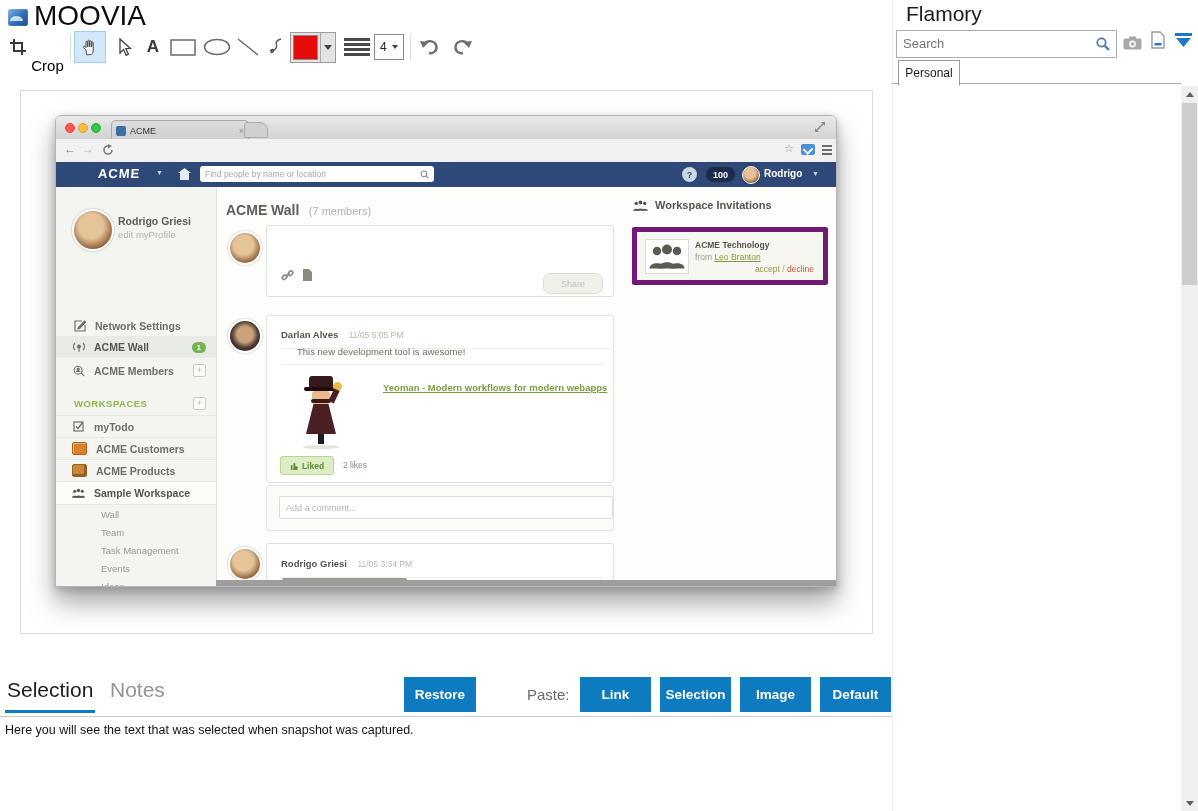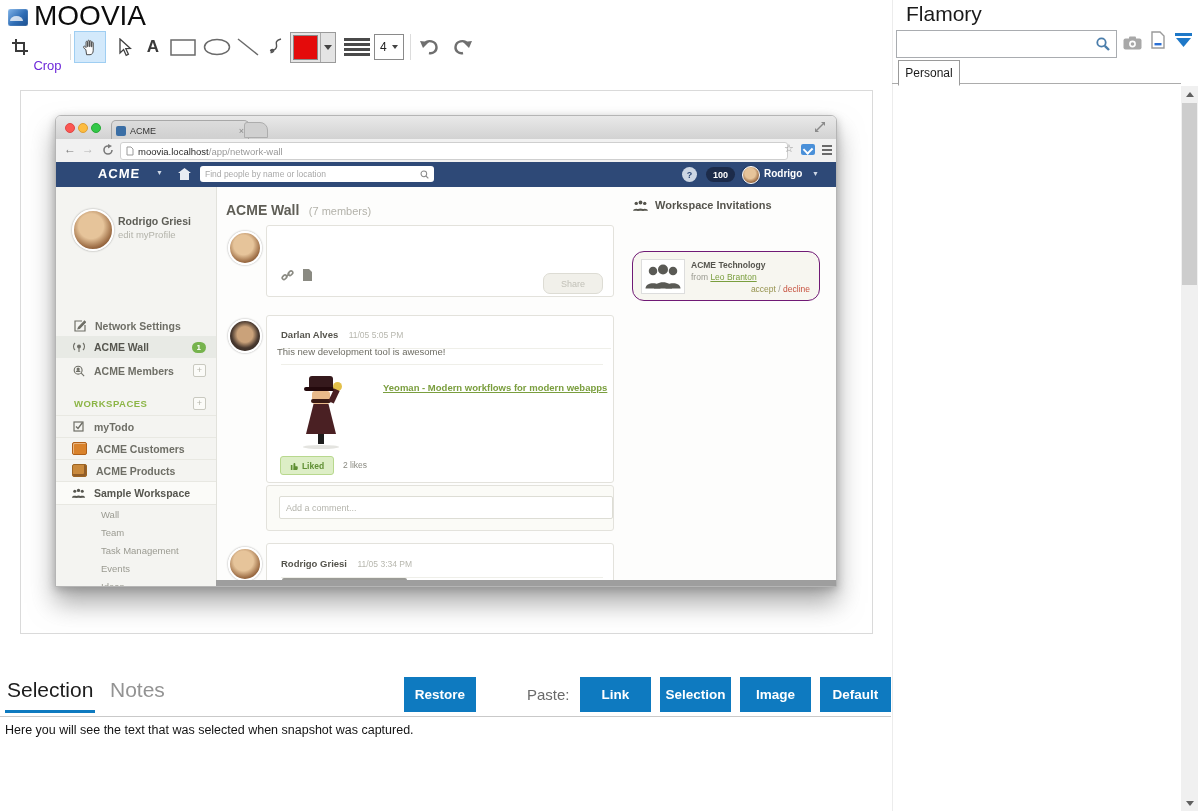--- a/index.html
+++ b/index.html
@@ -36,21 +36,21 @@
   <div class="ab" style="left:34px;top:0px;font-size:28px;color:#0c0c0c;">MOOVIA</div>
 
   
   <div class="tbtn" style="left:8px;width:58px;">
     <svg width="16" height="16" viewBox="0 0 16 16">
         <g stroke="#3a3a3a" stroke-width="2" fill="none">
           <path d="M4 0v12h12"></path>
           <path d="M0 4h12v12"></path>
         </g>
       </svg>
-    <span style="margin-left:5px;font-size:13px;color:#6d28d9;margin-top:36px;">Crop</span>
+    <span style="margin-left:5px;font-size:15px;color:#000000;margin-top:36px;">Crop</span>
   </div>
   <div class="sep" style="left:70px;"></div>
   <div class="tbtn" style="left:74px;width:30px;background:#d3e9fb;border:1px solid #9fcef2;top:31px;">
     <svg width="18" height="19" viewBox="0 0 20 20">
         <path d="M6.2 18 L5.4 12.4 C3.4 11.4 2.2 9.2 3.2 8.6 C4.1 8.1 5.1 9.4 5.6 10 L5.6 4 C5.6 2.8 7.1 2.8 7.1 4 L7.1 9 L7.7 9 L7.7 2.8 C7.7 1.6 9.3 1.6 9.3 2.8 L9.3 9 L9.9 9 L9.9 3.4 C9.9 2.2 11.5 2.2 11.5 3.4 L11.5 9.2 L12.1 9.2 L12.1 4.8 C12.1 3.7 13.6 3.7 13.6 4.8 L13.6 13 C13.6 16.2 12.1 18 10 18 Z" fill="#fdfdfd" stroke="#4a4a4a" stroke-width="1.1"></path>
       </svg>
   </div>
   <div class="tbtn" style="left:108px;width:30px;">
     <svg width="17" height="19" viewBox="0 0 17 19">
         <polygon points="5,1 5,15 8.6,11.6 11.2,17.4 13.4,16.3 10.8,10.7 15.4,10.4" fill="#fff" stroke="#3f3f3f" stroke-width="1.3"></polygon>
@@ -133,27 +133,20 @@
           </svg>
       </div>
 
       <div class="ab" style="left:0;top:23px;right:0;height:23px;background:#f1f1f1;border-bottom:1px solid #c9c9c9;">
         <span class="ab" style="left:8px;top:3px;font-size:12px;color:#7a7a7a;">←</span>
         <span class="ab" style="left:26px;top:3px;font-size:12px;color:#b5b5b5;">→</span>
         <svg class="ab" style="left:46px;top:5px;" width="12" height="12" viewBox="0 0 12 12">
             <path d="M10 6 A4 4 0 1 1 6 2" fill="none" stroke="#7a7a7a" stroke-width="1.6"></path>
             <polygon points="6,0 10,2 6,4.5" fill="#7a7a7a"></polygon>
           </svg>
-        <div class="ab flex" style="left:64px;top:3px;width:656px;height:16px;background:#fff;border:1px solid #cfcfcf;border-radius:3px;padding:0 5px;">
-          <svg width="8" height="10" viewBox="0 0 8 10">
-              <path d="M1 1 h4 l2 2 v6 h-6 z" fill="#fff" stroke="#9a9a9a"></path>
-            </svg>
-          <span style="font-size:9.5px;color:#2b2b2b;margin-left:4px;">moovia.localhost</span>
-          <span style="font-size:9.5px;color:#9a9a9a;">/app/network-wall</span>
-        </div>
         <span class="ab" style="left:728px;top:3px;font-size:11px;color:#9a9a9a;">☆</span>
         <div class="ab" style="left:745px;top:5px;width:14px;height:11px;background:#4a90d9;border-radius:2px;">
             <div style="width:6px;height:5px;border-left:2px solid #fff;border-bottom:2px solid #fff;margin:2px auto 0;transform:rotate(-45deg);"></div>
           </div>
         <div class="ab" style="left:766px;top:6px;">
           <div style="width:10px;height:2px;background:#6a6a6a;margin-bottom:2px;"></div>
           <div style="width:10px;height:2px;background:#6a6a6a;margin-bottom:2px;"></div>
           <div style="width:10px;height:2px;background:#6a6a6a;"></div>
         </div>
       </div>
@@ -287,21 +280,21 @@
             <span style="font-size:9px;color:#c2c1b8;">Share</span>
           </div>
         </div>
 
         <div class="avatar av-dar" style="left:172px;top:132px;width:30px;height:30px;"></div>
         <div class="card" style="left:210px;top:128px;width:346px;height:166px;">
           <div class="ab" style="left:14px;top:8px;right:2px;border-bottom:1px solid #efefe9;padding-bottom:6px;">
             <span style="font-size:9.5px;font-weight:700;color:#55544d;">Darlan Alves</span>
             <span style="font-size:8.5px;color:#b7b7ae;margin-left:6px;">11/05 5:05 PM</span>
           </div>
-          <div class="ab" style="left:10px;top:30px;font-size:9.5px;color:#6d6c63;">This new development tool is awesome!</div>
+          <div class="ab" style="left:30px;top:30px;font-size:9.5px;color:#6d6c63;">This new development tool is awesome!</div>
           <div class="ab" style="left:14px;top:48px;right:10px;border-top:1px solid #efefe9;"></div>
 
           <div class="ab" style="left:28px;top:58px;width:52px;height:78px;">
             <div style="position:absolute;left:14px;top:2px;width:24px;height:12px;background:#35191c;border-radius:3px 3px 0 0;"></div>
             <div style="position:absolute;left:9px;top:13px;width:34px;height:4px;background:#23090c;border-radius:2px;"></div>
             <div style="position:absolute;left:17px;top:17px;width:18px;height:13px;background:#e8b98a;border-radius:3px;"></div>
             <div style="position:absolute;left:16px;top:25px;width:20px;height:4px;background:#3a1a14;border-radius:2px;"></div>
             <div style="position:absolute;left:38px;top:8px;width:9px;height:9px;background:#e3c04a;border-radius:50%;"></div>
             <div style="position:absolute;left:36px;top:15px;width:6px;height:14px;background:#4a2023;transform:rotate(25deg);"></div>
             <div style="position:absolute;left:11px;top:30px;width:30px;height:30px;background:#4a2023;clip-path:polygon(25% 0,75% 0,100% 100%,0 100%);"></div>
@@ -340,21 +333,21 @@
                 <circle cx="4" cy="3" r="1.6"></circle>
                 <path d="M1 10c0-2.6 6-2.6 6 0z"></path>
                 <circle cx="12" cy="3" r="1.6"></circle>
                 <path d="M9 10c0-2.6 6-2.6 6 0z"></path>
                 <circle cx="8" cy="2.2" r="1.8"></circle>
                 <path d="M4.6 10c0-3 6.8-3 6.8 0z"></path>
               </g>
             </svg>
           <span style="font-size:11px;font-weight:700;color:#55544d;margin-left:6px;">Workspace Invitations</span>
         </div>
-        <div class="ab" style="left:576px;top:40px;width:186px;height:48px;background:#f7f6f0;border:1px solid #701a75;border-radius:12px;margin-top:24px;">
+        <div class="ab" style="left:576px;top:40px;width:186px;height:48px;background:#f7f6f0;border:5px solid #701a75;border-radius:2px;">
           <div class="ab" style="left:8px;top:7px;width:42px;height:33px;background:#fff;border:1px solid #ddd;">
             <svg width="40" height="30" viewBox="0 0 16 10" style="margin:1px;">
                 <g fill="#5a5a55">
                   <circle cx="4" cy="3" r="1.7"></circle>
                   <path d="M1 10c0-2.8 6-2.8 6 0z"></path>
                   <circle cx="12" cy="3" r="1.7"></circle>
                   <path d="M9 10c0-2.8 6-2.8 6 0z"></path>
                   <circle cx="8" cy="2.4" r="2"></circle>
                   <path d="M4.4 10c0-3.4 7.2-3.4 7.2 0z"></path>
                 </g>
@@ -391,20 +384,21 @@
 
   <div class="ab" style="left:0;top:716px;width:891px;height:1px;background:#c9c9c9;"></div>
   <div class="ab" style="left:5px;top:723px;width:860px;font-size:12.5px;color:#141414;">Here you will see the text that was selected when snapshot was captured.</div>
 
   
   <div class="ab" style="left:892px;top:0;width:1px;height:811px;background:#ececec;"></div>
 
   <div class="ab" style="left:906px;top:2px;font-size:21px;color:#1a1a1a;">Flamory</div>
 
   <div class="ab" style="left:896px;top:30px;width:219px;height:26px;border:1px solid #a9acb0;background:#fff;">
+    <input style="position: absolute; left: 0px; top: 0px; width: 190px; height: 24px; border: none; outline: none; font-family: &quot;Liberation Sans&quot;, sans-serif; font-size: 13px; color: rgb(68, 68, 68); padding: 0px 6px;" placeholder="Search">
     <svg class="ab" style="right:6px;top:6px;" width="14" height="14" viewBox="0 0 14 14">
         <circle cx="5.5" cy="5.5" r="4.2" fill="none" stroke="#4a7dab" stroke-width="1.8"></circle>
         <line x1="8.8" y1="8.8" x2="13" y2="13" stroke="#4a7dab" stroke-width="2.4"></line>
       </svg>
   </div>
   <svg class="ab" style="left:1123px;top:36px;" width="19" height="14" viewBox="0 0 19 14">
       <rect x="0.5" y="2.5" width="18" height="11" rx="2" fill="#a8a8a8"></rect>
       <rect x="6" y="0.5" width="7" height="3" rx="1" fill="#a8a8a8"></rect>
       <circle cx="9.5" cy="8" r="3.4" fill="#fff"></circle>
       <circle cx="9.5" cy="8" r="1.8" fill="#a8a8a8"></circle>

